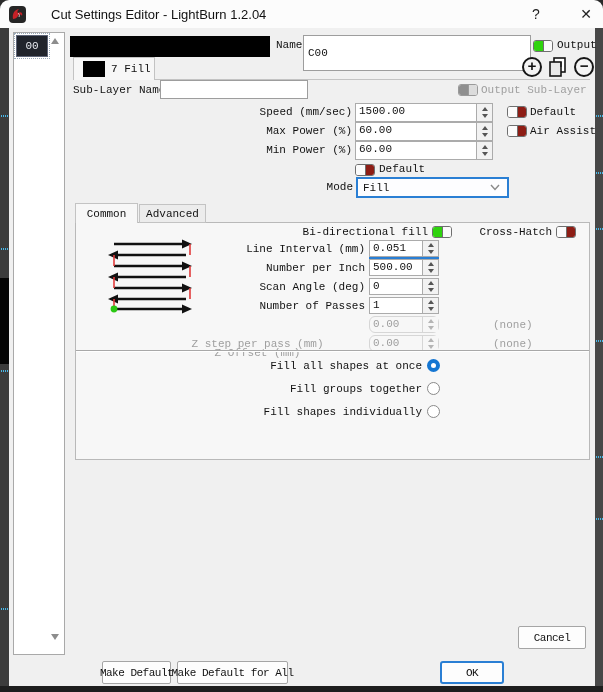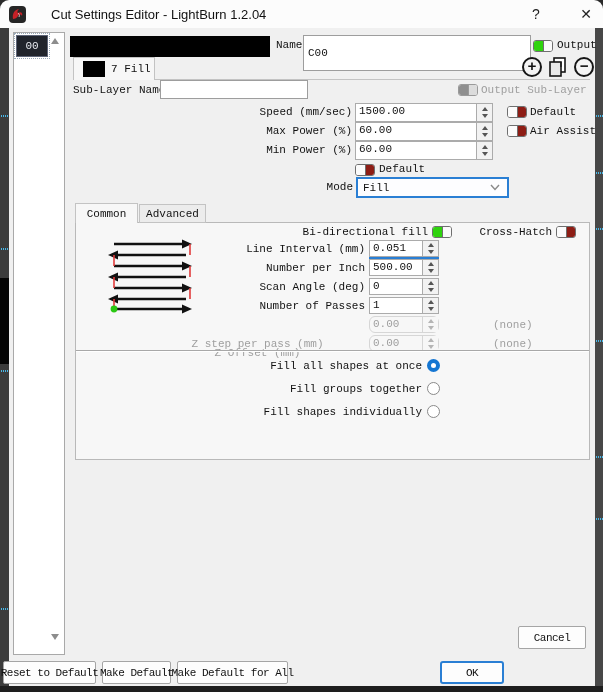--- a/index.html
+++ b/index.html
@@ -330,20 +330,19 @@
 
   <div class="abs r-lbl" style="left:150px;top:360px;width:272px;">Fill all shapes at once</div>
   <div class="abs radio sel" style="left:427px;top:359px;"></div>
 
   <div class="abs r-lbl" style="left:150px;top:383px;width:272px;">Fill groups together</div>
   <div class="abs radio" style="left:427px;top:382px;"></div>
 
   <div class="abs r-lbl" style="left:150px;top:406px;width:272px;">Fill shapes individually</div>
   <div class="abs radio" style="left:427px;top:405px;"></div>
 
-  <div class="abs btn" style="left:3px;top:661px;width:93px;">Reset to Default</div>
   <div class="abs btn" style="left:102px;top:661px;width:69px;">Make Default</div>
   <div class="abs btn" style="left:177px;top:661px;width:111px;">Make Default for All</div>
   <div class="abs btn primary" style="left:440px;top:661px;width:64px;">OK</div>
   <div class="abs btn" style="left:518px;top:626px;width:68px;">Cancel</div>
 
   <div class="abs bottom-strip"></div>
 </div>
 
 </body></html>

